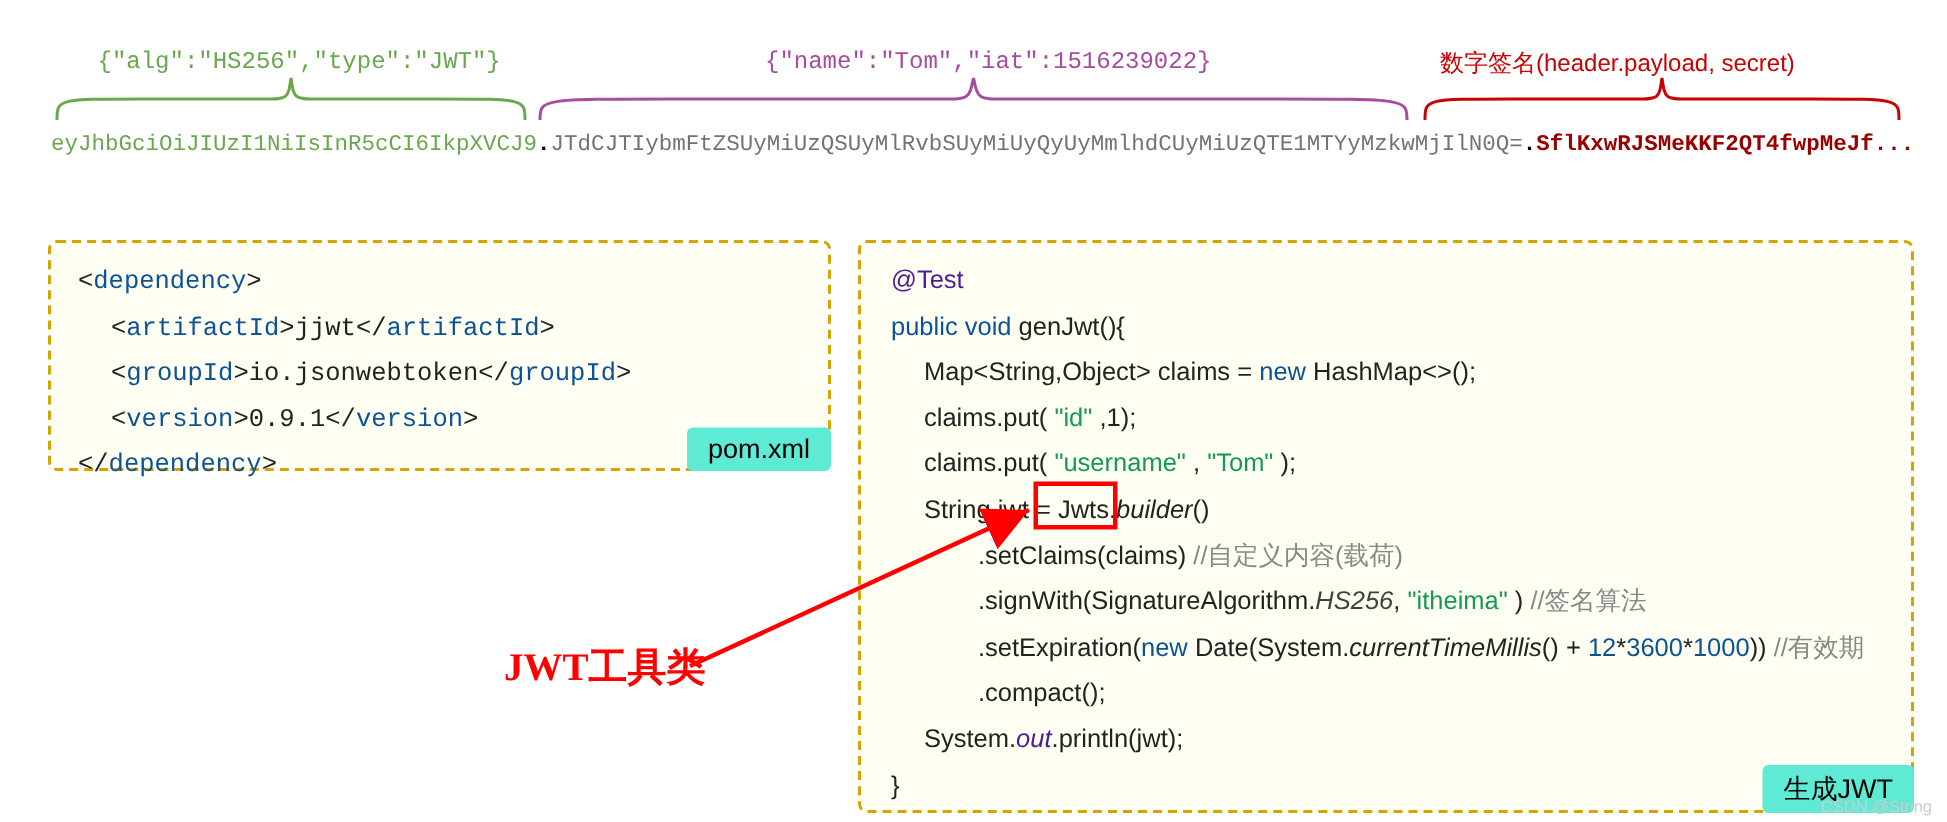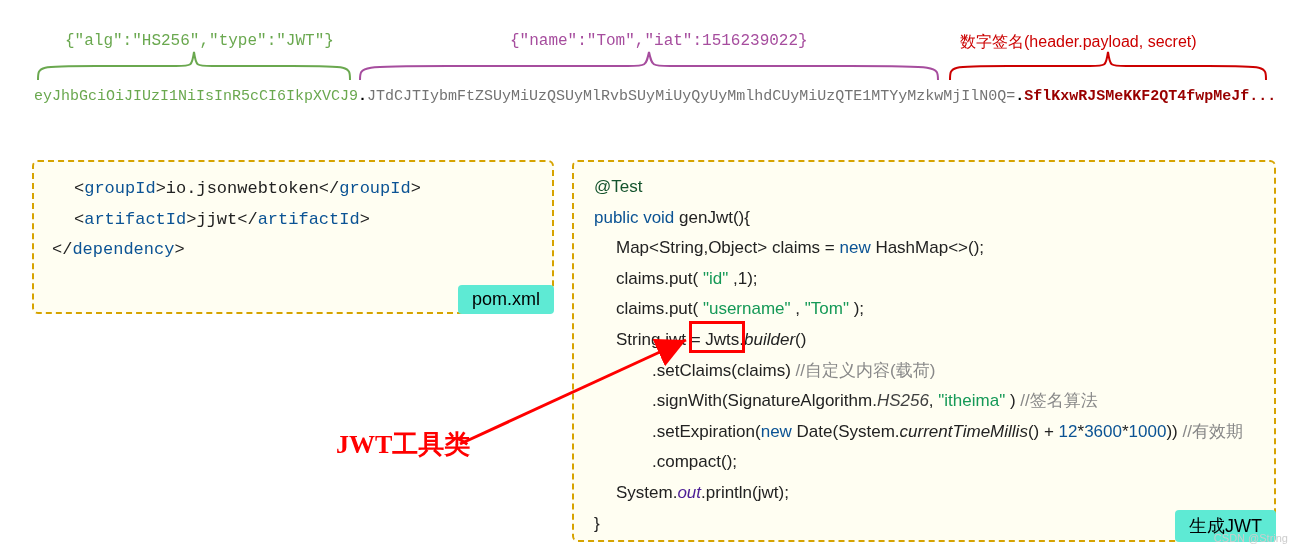--- a/index.html
+++ b/index.html
@@ -3,21 +3,21 @@
 <meta charset="utf-8">
 <style>
 html,body{margin:0;padding:0;background:#fff;font-family:"Helvetica Neue",Arial,"Microsoft YaHei",sans-serif}
 .page{position:relative;width:1298px;height:548px;overflow:hidden}
 .mono{font-family:Consolas,Monaco,"Courier New",monospace}
 .green{color:#6aa84f}
 .purple{color:#737373}
 .darkred{color:#990000}
 .blue{color:#0b5394}
 .black{color:#222}
-.orange{color:#14532d}
+.orange{color:#4c1d95}
 .italic{font-style:italic}
 .gray{color:#888}
 
 
 .label-head,.label-payload,.label-sig{position:absolute;top:32px;font-size:16px}
 .label-head{left:65px;color:#6aa84f}
 .label-payload{left:510px;color:#a64d9e}
 .label-sig{left:960px;color:#cc0000}
 
 
@@ -72,22 +72,24 @@
         <path d="M2 32 C2 18 2 18 60 18 L142 18 C158 18 158 18 160 4 C162 18 162 18 178 18 L260 18 C318 18 318 18 318 32" fill="none" stroke="#cc0000" stroke-width="2"></path>
       </svg>
   </div>
 
   <div class="jwt mono">
     <span class="green">eyJhbGciOiJIUzI1NiIsInR5cCI6IkpXVCJ9</span><span class="dot">.</span><span class="purple">JTdCJTIybmFtZSUyMiUzQSUyMlRvbSUyMiUyQyUyMmlhdCUyMiUzQTE1MTYyMzkwMjIlN0Q=</span><span class="dot">.</span><span class="darkred" style="font-weight:600">SflKxwRJSMeKKF2QT4fwpMeJf...</span>
   </div>
 
   <div class="box box-pom">
     <div class="code mono">
+      <div><span class="black">&lt;</span><span class="blue">dependency</span><span class="black">&gt;</span></div>
+      <div class="indent1"><span class="black">&lt;</span><span class="blue">artifactId</span><span class="black">&gt;</span><span class="black">jjwt</span><span class="black">&lt;/</span><span class="blue">artifactId</span><span class="black">&gt;</span></div>
       <div class="indent1"><span class="black">&lt;</span><span class="blue">groupId</span><span class="black">&gt;</span><span class="black">io.jsonwebtoken</span><span class="black">&lt;/</span><span class="blue">groupId</span><span class="black">&gt;</span></div>
-      <div class="indent1"><span class="black">&lt;</span><span class="blue">artifactId</span><span class="black">&gt;</span><span class="black">jjwt</span><span class="black">&lt;/</span><span class="blue">artifactId</span><span class="black">&gt;</span></div>
+      <div class="indent1"><span class="black">&lt;</span><span class="blue">version</span><span class="black">&gt;</span><span class="black">0.9.1</span><span class="black">&lt;/</span><span class="blue">version</span><span class="black">&gt;</span></div>
       <div><span class="black">&lt;/</span><span class="blue">dependency</span><span class="black">&gt;</span></div>
     </div>
     <div class="tag">pom.xml</div>
   </div>
 
   <div class="box box-java">
     <div class="jcode">
       <div><span class="orange">@Test</span></div>
       <div><span class="blue">public </span><span class="blue">void </span><span class="black">genJwt(){</span></div>
       <div class="indent1"><span class="black">Map&lt;String,Object&gt; claims = </span><span class="blue">new </span><span class="black">HashMap&lt;&gt;();</span></div>

